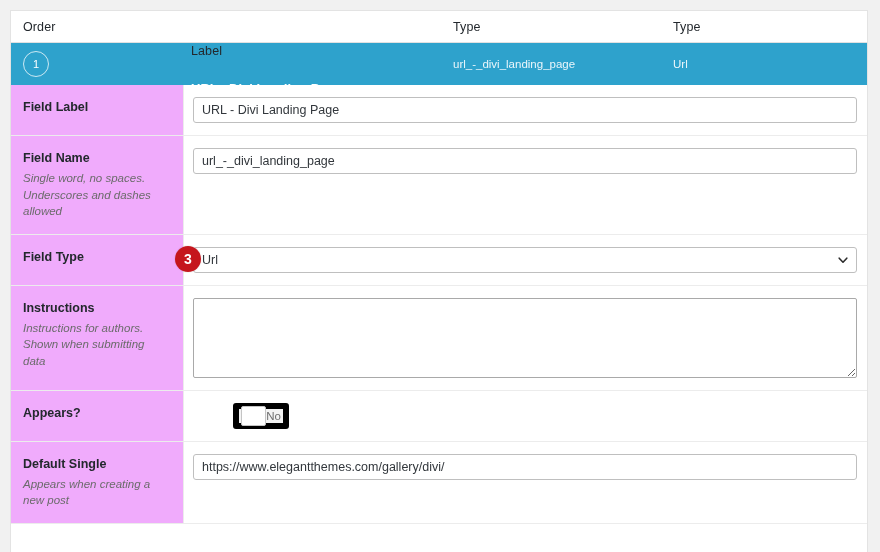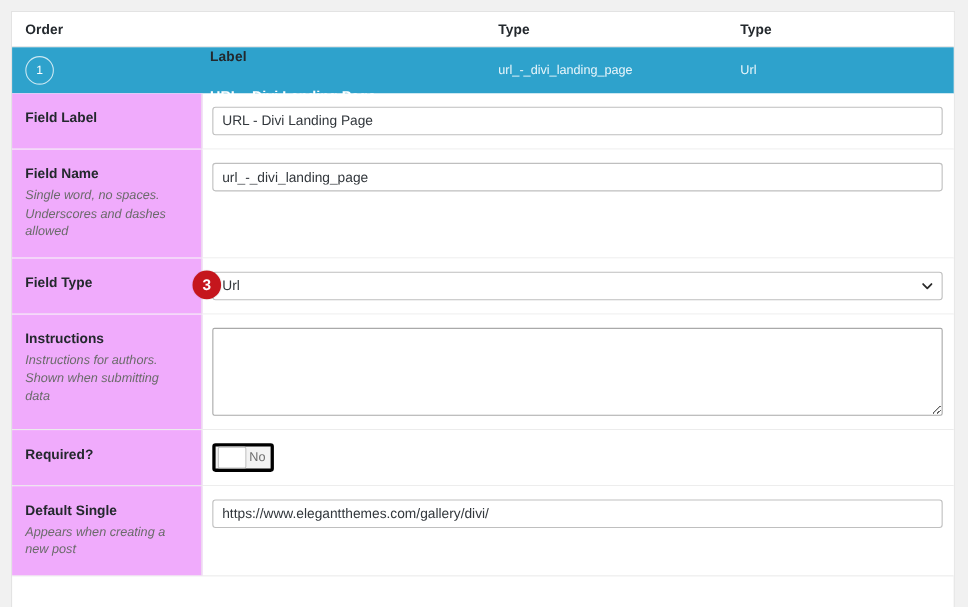--- a/index.html
+++ b/index.html
@@ -31,21 +31,21 @@
   .fld-header {
     display: flex;
     align-items: center;
     height: 32px;
     background: #ffffff;
     border-bottom: 1px solid #e1e1e1;
     padding: 0 0 0 12px;
   }
   .fld-header .col {
     font-size: 12.5px;
-    font-weight: bold;
+    font-weight: normal;
     color: #23282d;
     letter-spacing: 0.1px;
   }
   .col-order  { width: 168px; }
   .col-label  { width: 262px; margin-top: 48px; }
   .col-name   { width: 208px; }
   .col-type   { width: 180px; margin-left: 12px; }
 
   
   .fld-row {
@@ -162,25 +162,26 @@
     transform: translateY(-50%);
     pointer-events: none;
     line-height: 0;
   }
 
   
   .toggle {
     display: inline-flex;
     align-items: center;
     width: 56px; height: 26px;
-    border: 3px solid #000000;
+    border: 6px solid #000000;
     border-radius: 3px;
     background: #f3f3f3;
     padding: 2px;
     cursor: pointer;
+    margin-left: 40px;
   }
   .toggle .knob {
     width: 26px; height: 20px;
     background: #ffffff;
     border: 1px solid #c4c4c4;
     border-radius: 2px;
   }
   .toggle .state {
     flex: 1 1 auto;
     text-align: center;
@@ -270,21 +271,21 @@
         <div class="t">Instructions</div>
         <div class="d">Instructions for authors. Shown when submitting data</div>
       </div>
       <div class="ctl">
         <textarea class="ta" style=""></textarea>
       </div>
     </div>
 
     <div class="setting">
       <div class="lbl">
-        <div class="t">Required?</div>
+        <div class="t">Appears?</div>
       </div>
       <div class="ctl">
         <div class="toggle">
           <span class="knob"></span>
           <span class="state">No</span>
         </div>
       </div>
     </div>
 
     <div class="setting">

